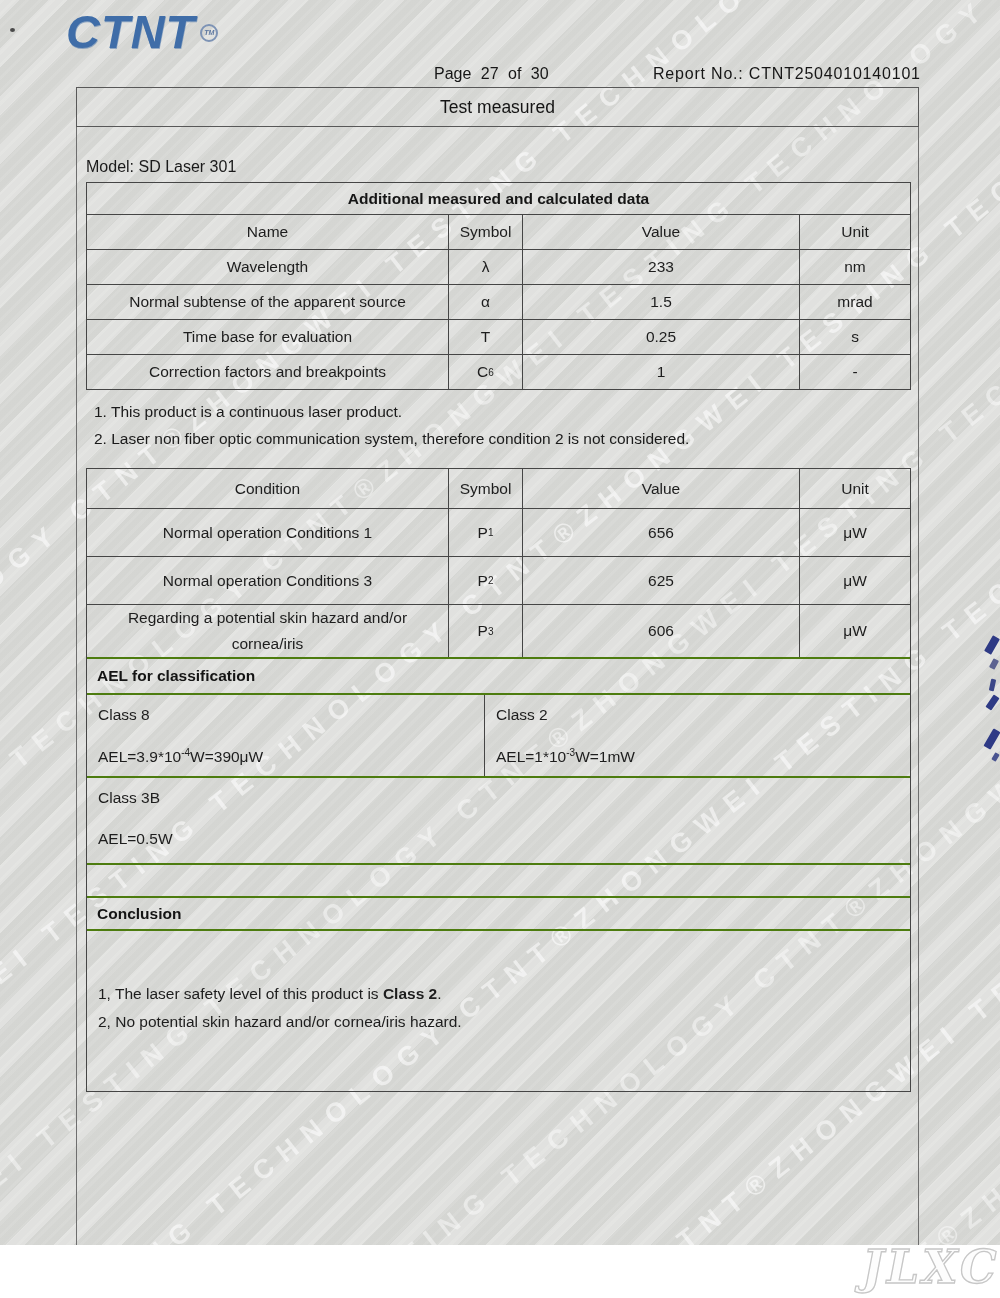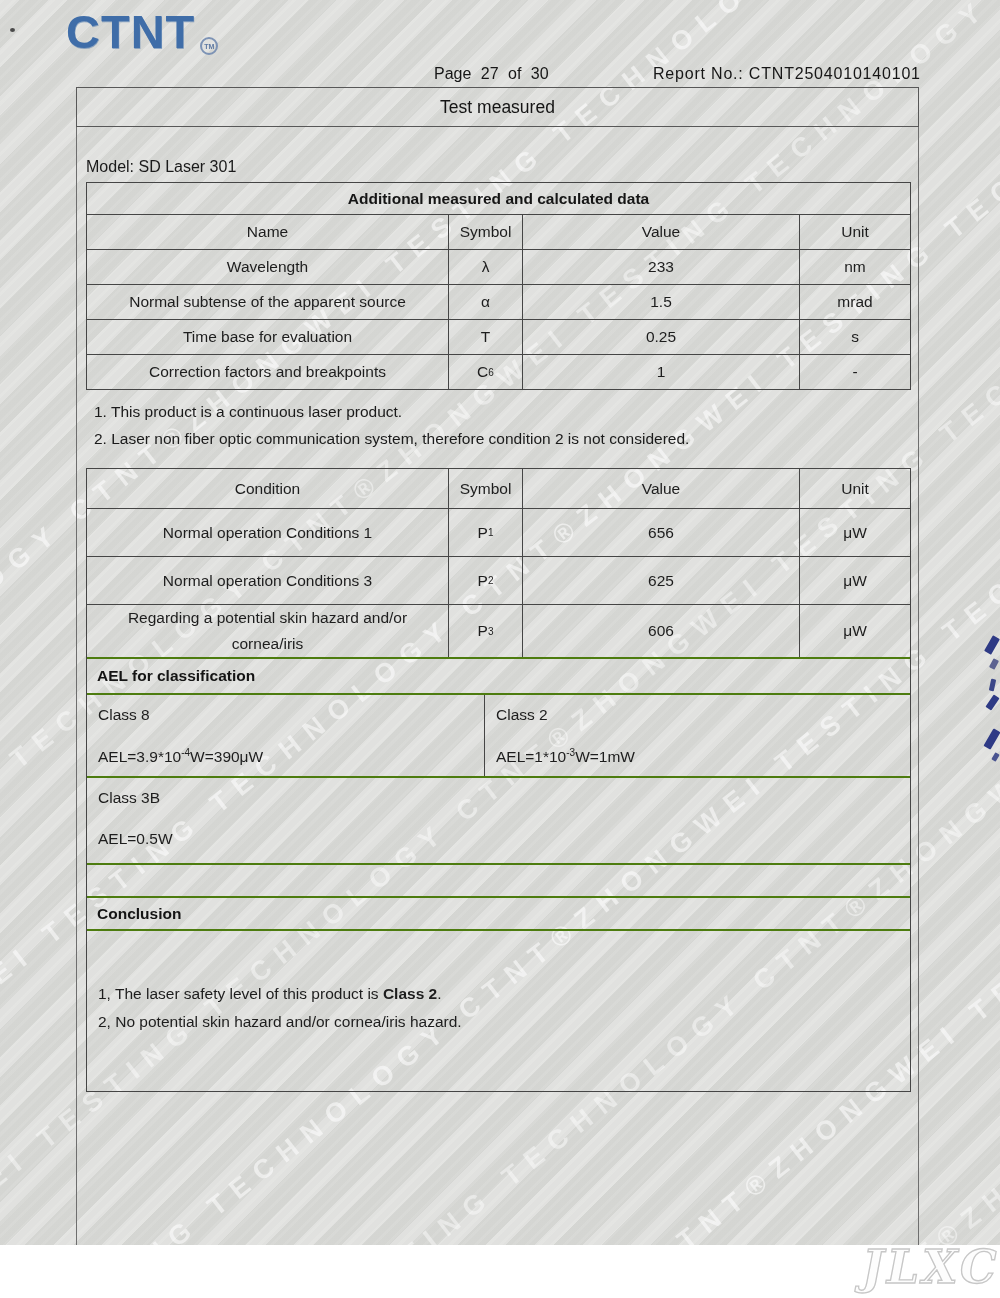--- a/index.html
+++ b/index.html
@@ -36,21 +36,21 @@
     letter-spacing:11px; color:rgba(255,255,255,0.55);
     line-height:158px;
   }
   .wm-line:nth-child(2n){ margin-left:120px; color:rgba(255,255,255,0.45); }
   .wm-line:nth-child(3n){ margin-left:250px; }
 
   .spot-dot { position:absolute; left:10px; top:28px; width:5px; height:4px;
     background:#4a4a4a; border-radius:50%; }
 
   
-  .logo-wrap { position:absolute; left:66px; top:8px; display:flex; align-items:flex-end; }
+  .logo-wrap { position:absolute; left:66px; top:8px; display:flex; align-items:center;font-style:italic; }
   .logo-text {
     font-size:47px; font-weight:bold; letter-spacing:1px;
     color:#3f6da8; line-height:1;
     text-shadow:0.5px 0.5px 0 rgba(63,109,168,0.5);
   }
   .logo-tm {
     margin-left:5px; margin-top:2px; width:18px; height:18px; border-radius:50%;
     border:2px solid #7d93b5; color:#5c77a0; font-size:7px; font-weight:bold;
     display:flex; align-items:center; justify-content:center;
   }

